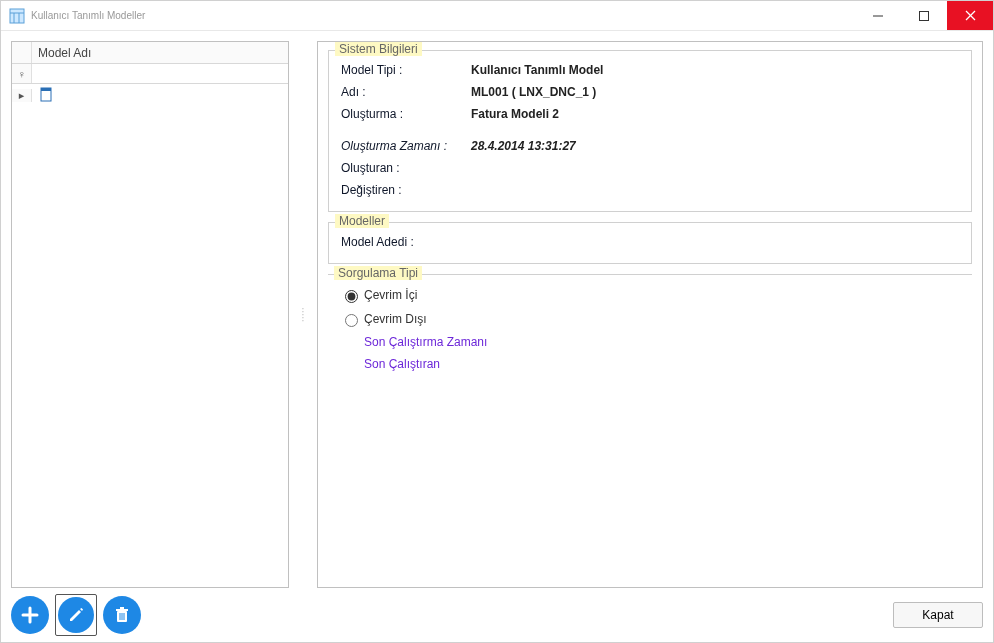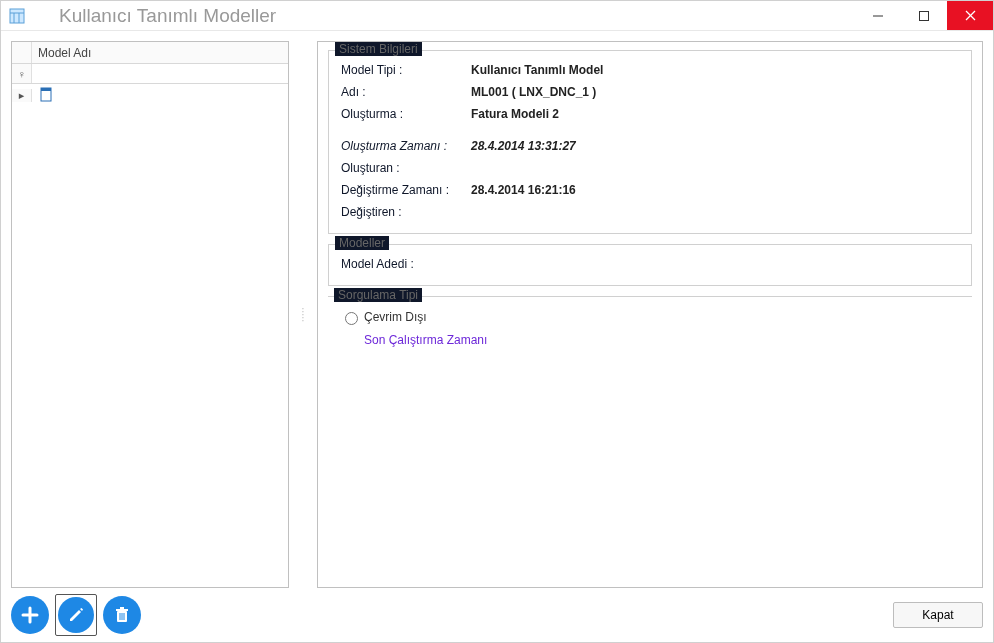--- a/index.html
+++ b/index.html
@@ -2,21 +2,21 @@
 <html><head>
 <meta charset="utf-8">
 <style>
   * { box-sizing: border-box; }
   html, body { margin: 0; padding: 0; font-family: "Segoe UI", Tahoma, sans-serif; font-size: 12px; color: #333; background: #fff; }
   .window { width: 994px; height: 643px; border: 1px solid #d0d0d0; display: flex; flex-direction: column; background: #fff; }
 
   
   .titlebar { height: 30px; display: flex; align-items: center; border-bottom: 1px solid #e8e8e8; }
   .titlebar-icon { width: 16px; height: 16px; margin: 0 6px 0 8px; }
-  .titlebar-text { flex: 1; color: #999; font-size: 19px; margin-left: 28px; }
+  .titlebar-text { flex: 1; color: #999; font-size: 10px; }
   .titlebar-buttons { display: flex; height: 100%; }
   .tb-btn { width: 46px; display: flex; align-items: center; justify-content: center; cursor: pointer; }
   .tb-close { background: #e81123; color: #fff; }
   .tb-icon { stroke: #333; stroke-width: 1; }
 
   
   .body { flex: 1; display: flex; padding: 10px 10px 0 10px; gap: 10px; overflow: hidden; }
 
   
   .left-panel { width: 278px; border: 1px solid #c0c0c0; display: flex; flex-direction: column; background: #fff; }
@@ -31,21 +31,21 @@
 
   
   .splitter { width: 8px; display: flex; align-items: center; justify-content: center; cursor: col-resize; }
   .splitter-dots { color: #bbb; font-size: 10px; line-height: 3px; text-align:center; }
 
   
   .right-panel { flex: 1; border: 1px solid #c0c0c0; background: #fff; padding: 8px 10px; overflow: auto; }
 
   
   .group { border: 1px solid #d0d0d0; margin-bottom: 10px; }
-  .group-legend { position: relative; top: -9px; left: 6px; background: #0f172a; padding: 0 4px; color: #666; font-size: 12px; display: inline-block; }
+  .group-legend { position: relative; top: -9px; left: 6px; background: #fef9c3; padding: 0 4px; color: #666; font-size: 12px; display: inline-block; }
   .group-body { padding: 0 12px 10px 12px; margin-top: -6px; }
 
   .info-row { display: flex; padding: 4px 0; }
   .info-label { width: 130px; color: #0f172a; }
   .info-value { font-weight: bold; color: #222; }
 
   .info-row.spaced { margin-top: 10px; font-style: italic; }
 
   .radio-row { display: flex; align-items: center; padding: 4px 0; }
   .radio-row input { margin-right: 6px; accent-color: #333; }
@@ -139,48 +139,49 @@
           </div>
           <div class="info-row spaced">
             <div class="info-label">Oluşturma Zamanı :</div>
             <div class="info-value">28.4.2014 13:31:27</div>
           </div>
           <div class="info-row">
             <div class="info-label">Oluşturan :</div>
             <div class="info-value"></div>
           </div>
           <div class="info-row">
-            <div class="info-label">Değiştirme Zamanı :</div>
-            <div class="info-value">28.4.2014 16:21:16</div>
-          </div>
-          <div class="info-row">
             <div class="info-label">Değiştiren :</div>
             <div class="info-value"></div>
           </div>
         </div>
       </div>
 
       <div class="group">
         <span class="group-legend">Modeller</span>
         <div class="group-body">
           <div class="info-row">
             <div class="info-label">Model Adedi :</div>
             <div class="info-value"></div>
           </div>
         </div>
       </div>
 
       <div class="group" style="border-bottom:none;border-left:none;border-right:none;">
         <span class="group-legend">Sorgulama Tipi</span>
         <div class="group-body" style="padding-bottom:0;">
           <div class="radio-row">
+            <input type="radio" name="qt" checked="" style="">
+            <label>Çevrim İçi</label>
+          </div>
+          <div class="radio-row">
             <input type="radio" name="qt" style="">
             <label>Çevrim Dışı</label>
           </div>
           <div class="sub-info">Son Çalıştırma Zamanı</div>
+          <div class="sub-info">Son Çalıştıran</div>
         </div>
       </div>
 
     </div>
   </div>
 
   <div class="footer">
     <div class="icon-btn">
       <svg width="20" height="20">
         <line x1="10" y1="3" x2="10" y2="17" stroke="#fff" stroke-width="3" stroke-linecap="round"></line>

